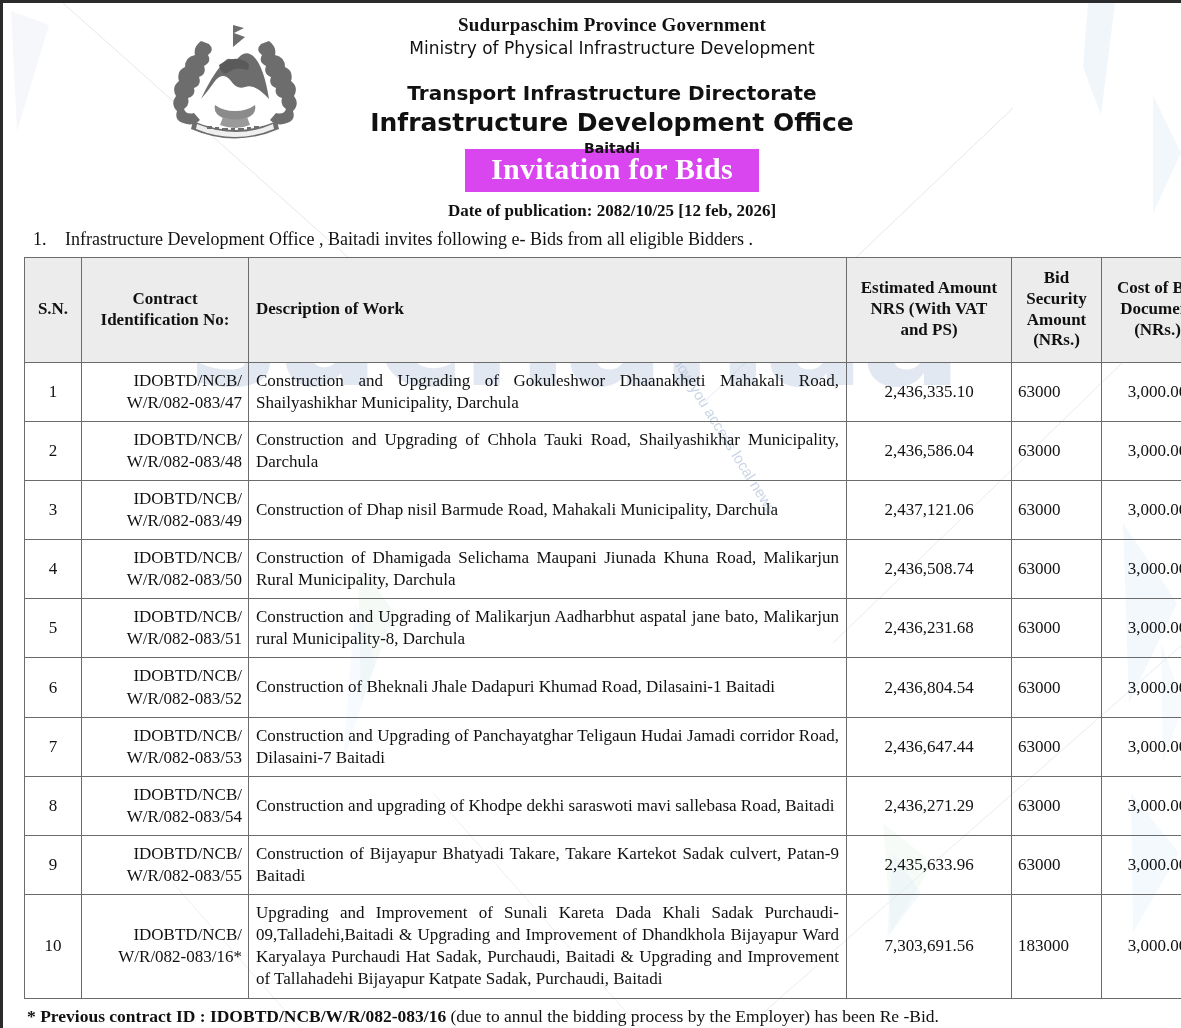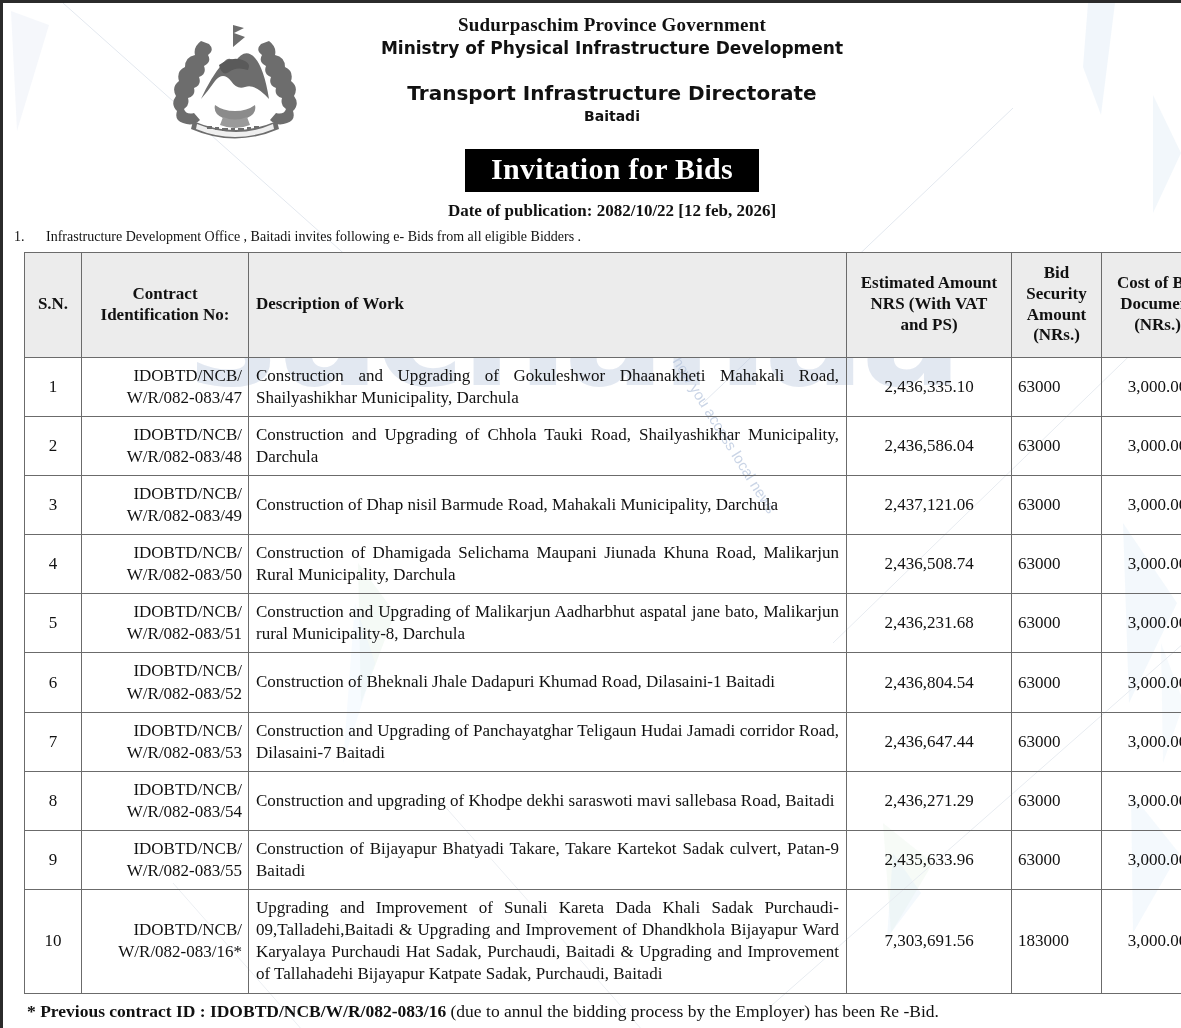--- a/index.html
+++ b/index.html
@@ -80,21 +80,21 @@
   }
   .org-1 {
     font-family: "Liberation Serif", serif;
     font-weight: bold;
     font-size: 19px;
     letter-spacing: .2px;
     line-height: 1.25;
   }
   .org-2 {
     font-family: "DejaVu Sans", sans-serif;
-    font-weight: bold;
+    font-weight: normal;
     font-size: 17px;
     line-height: 1.3;
   }
   .org-3 {
     font-family: "DejaVu Sans", sans-serif;
     font-weight: bold;
     font-size: 20px;
     line-height: 1.35;
     margin-top: 21px;
   }
@@ -107,42 +107,42 @@
   .org-5 {
     font-family: "DejaVu Sans", sans-serif;
     font-weight: bold;
     font-size: 14px;
     line-height: 1.4;
   }
 
   .banner-row { text-align: center; padding-left: 40px; margin-top: 4px; }
   .banner {
     display: inline-block;
-    background: #000000;
+    background: #d946ef;
     color: #ffffff;
     font-family: "Liberation Serif", serif;
     font-weight: bold;
     font-size: 30px;
     padding: 3px 26px 6px 26px;
     letter-spacing: .3px;
   }
 
   .pubdate {
     text-align: center;
     padding-left: 40px;
     margin-top: 9px;
     font-family: "Liberation Serif", serif;
     font-weight: bold;
     font-size: 17px;
   }
 
   .intro {
     margin: 7px 0 6px 0;
-    padding-left: 11px;
-    font-size: 14px;
+    padding-left: 30px;
+    font-size: 18px;
     line-height: 1.25;
   }
   .intro .num { display: inline-block; width: 32px; }
 
   
   table.bids {
     border-collapse: collapse;
     table-layout: fixed;
     margin-left: 21px;
     width: 1137px;
@@ -252,29 +252,30 @@
               <rect x="83" y="105" width="5" height="3"></rect>
             </g>
           </g>
         </svg>
       </div>
 
       <div class="org-lines">
         <div class="org-1">Sudurpaschim Province Government</div>
         <div class="org-2">Ministry of Physical Infrastructure Development</div>
         <div class="org-3">Transport Infrastructure Directorate</div>
+        <div class="org-4">Infrastructure Development Office</div>
         <div class="org-5">Baitadi</div>
       </div>
     </div>
 
     <div class="banner-row">
       <span class="banner">Invitation for Bids</span>
     </div>
 
-    <div class="pubdate">Date of publication: 2082/10/22 [12 feb, 2026]</div>
+    <div class="pubdate">Date of publication: 2082/10/25 [12 feb, 2026]</div>
 
     <div class="intro">
       <span class="num">1.</span><span>Infrastructure Development Office ,  Baitadi  invites following  e- Bids from all eligible Bidders .</span>
     </div>
 
     <table class="bids">
       <thead>
         <tr>
           <th class="c-sn">
             <div>S.N.</div>

